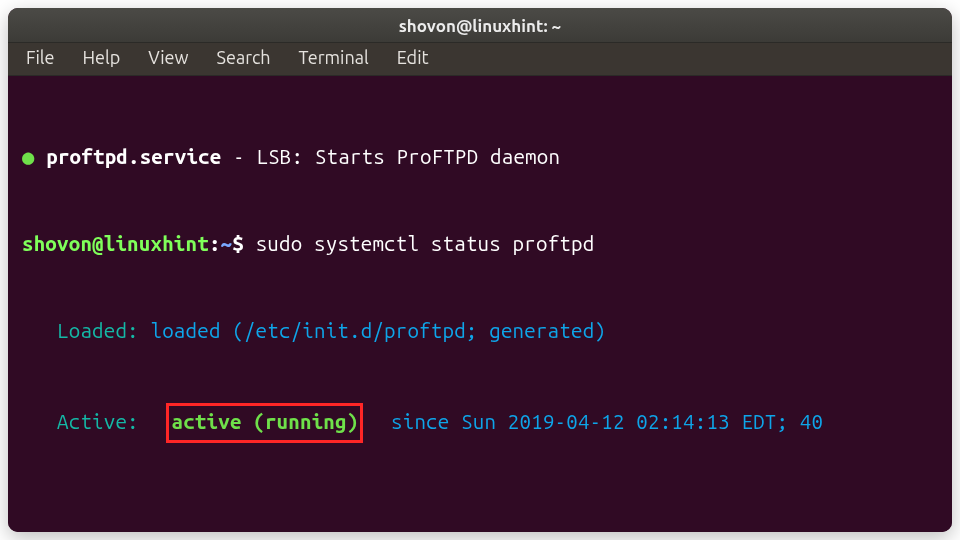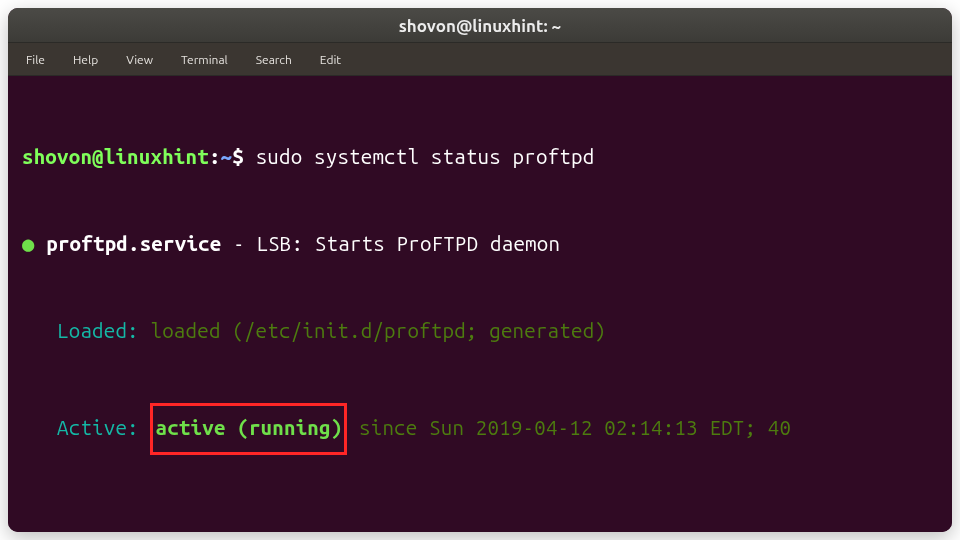--- a/index.html
+++ b/index.html
@@ -1,60 +1,60 @@
 <!DOCTYPE html>
 <html><head>
 <meta charset="utf-8">
 <style>
   html,body{margin:0;padding:0;width:960px;height:540px;background:#fff;font-family:"Ubuntu Mono","DejaVu Sans Mono",monospace;overflow:hidden}
   .frame{position:relative;width:844px;height:540px;background:#fff}
   .shadow{position:absolute;left:8px;top:8px;width:944px;height:524px;border-radius:10px;box-shadow:0 6px 20px rgba(0,0,0,0.25)}
   .window{position:absolute;left:8px;top:8px;width:944px;height:524px;border-radius:10px;overflow:hidden;background:#300a24}
   .titlebar{height:34px;background:linear-gradient(#4b4a46,#3c3b37);display:flex;align-items:center;justify-content:center;color:#ececec;font-family:Ubuntu,Cantarell,"DejaVu Sans",sans-serif;font-size:17px;font-weight:600;border-bottom:1px solid #2b2a27}
-  .menubar{height:32px;background:#3b3631;display:flex;align-items:center;gap:0;color:#e6e3df;font-family:Ubuntu,Cantarell,"DejaVu Sans",sans-serif;font-size:12px;border-bottom:1px solid #2b2a27}
+  .menubar{height:32px;background:#3b3631;display:flex;gap:0;color:#e6e3df;font-family:Ubuntu,Cantarell,"DejaVu Sans",sans-serif;font-size:18px;border-bottom:1px solid #2b2a27}
   .menubar .menu{padding:4px 14px;cursor:default}
   .menubar .menu:first-child{padding-left:18px}
   .terminal{padding:8px 14px 0 14px;color:#fff;font-size:20.5px;line-height:29px;letter-spacing:0.2px;white-space:pre;position:relative;background:#300a24;height:calc(100% - 66px)}
   .line{white-space:pre}
   .prompt-user{color:#7fff5a;font-weight:bold}
   .prompt-sep{color:#fff;font-weight:bold}
   .prompt-path{color:#7aa8ff;font-weight:bold}
   .prompt-dollar{color:#fff;font-weight:bold}
   .cmd{color:#fff}
   .dot{color:#6fe04a}
   .svc-name{color:#fff;font-weight:bold}
   .svc-desc{color:#fff}
   .kv-key{color:#14b8a6}
-  .kv-val{color:#4d7c0f}
-  .active-box{border:3px solid #ff2626;padding:10px 2px;margin:0 0;display:inline-block;height:26px;line-height:24px}
+  .kv-val{color:#0ea5e9}
+  .active-box{border:3px solid #ff2626;padding:4px 2px;margin:0 16px;display:inline-block;height:26px;line-height:24px}
   .active-green{color:#6fe04a;font-weight:bold}
 </style>
 </head>
 <body>
 
 <div class="frame">
   <div class="shadow"></div>
   <div class="window">
 
     <div class="titlebar">
       <span>shovon@linuxhint: ~</span>
     </div>
 
     <div class="menubar">
       <div class="menu">File</div>
       <div class="menu">Help</div>
       <div class="menu">View</div>
+      <div class="menu">Search</div>
       <div class="menu">Terminal</div>
-      <div class="menu">Search</div>
       <div class="menu">Edit</div>
     </div>
 
     <div class="terminal">
+      <div class="line"><span class="dot">●</span><span> </span><span class="svc-name">proftpd.service</span><span class="svc-desc"> - </span><span class="svc-desc">LSB: Starts ProFTPD daemon</span></div>
       <div class="line"><span class="prompt-user">shovon@linuxhint</span><span class="prompt-sep">:</span><span class="prompt-path">~</span><span class="prompt-dollar">$</span><span class="cmd"> </span><span class="cmd">sudo systemctl status proftpd</span></div>
-      <div class="line"><span class="dot">●</span><span> </span><span class="svc-name">proftpd.service</span><span class="svc-desc"> - </span><span class="svc-desc">LSB: Starts ProFTPD daemon</span></div>
       <div class="line"><span class="kv-key">   Loaded: </span><span class="kv-val">loaded (/etc/init.d/proftpd; generated)</span></div>
       <div class="line"><span class="kv-key">   Active: </span><span class="active-box"><span class="active-green">active (running)</span></span><span class="kv-val"> since Sun 2019-04-12 02:14:13 EDT; 40</span></div>
       
       
       
       
       
       
       
       

